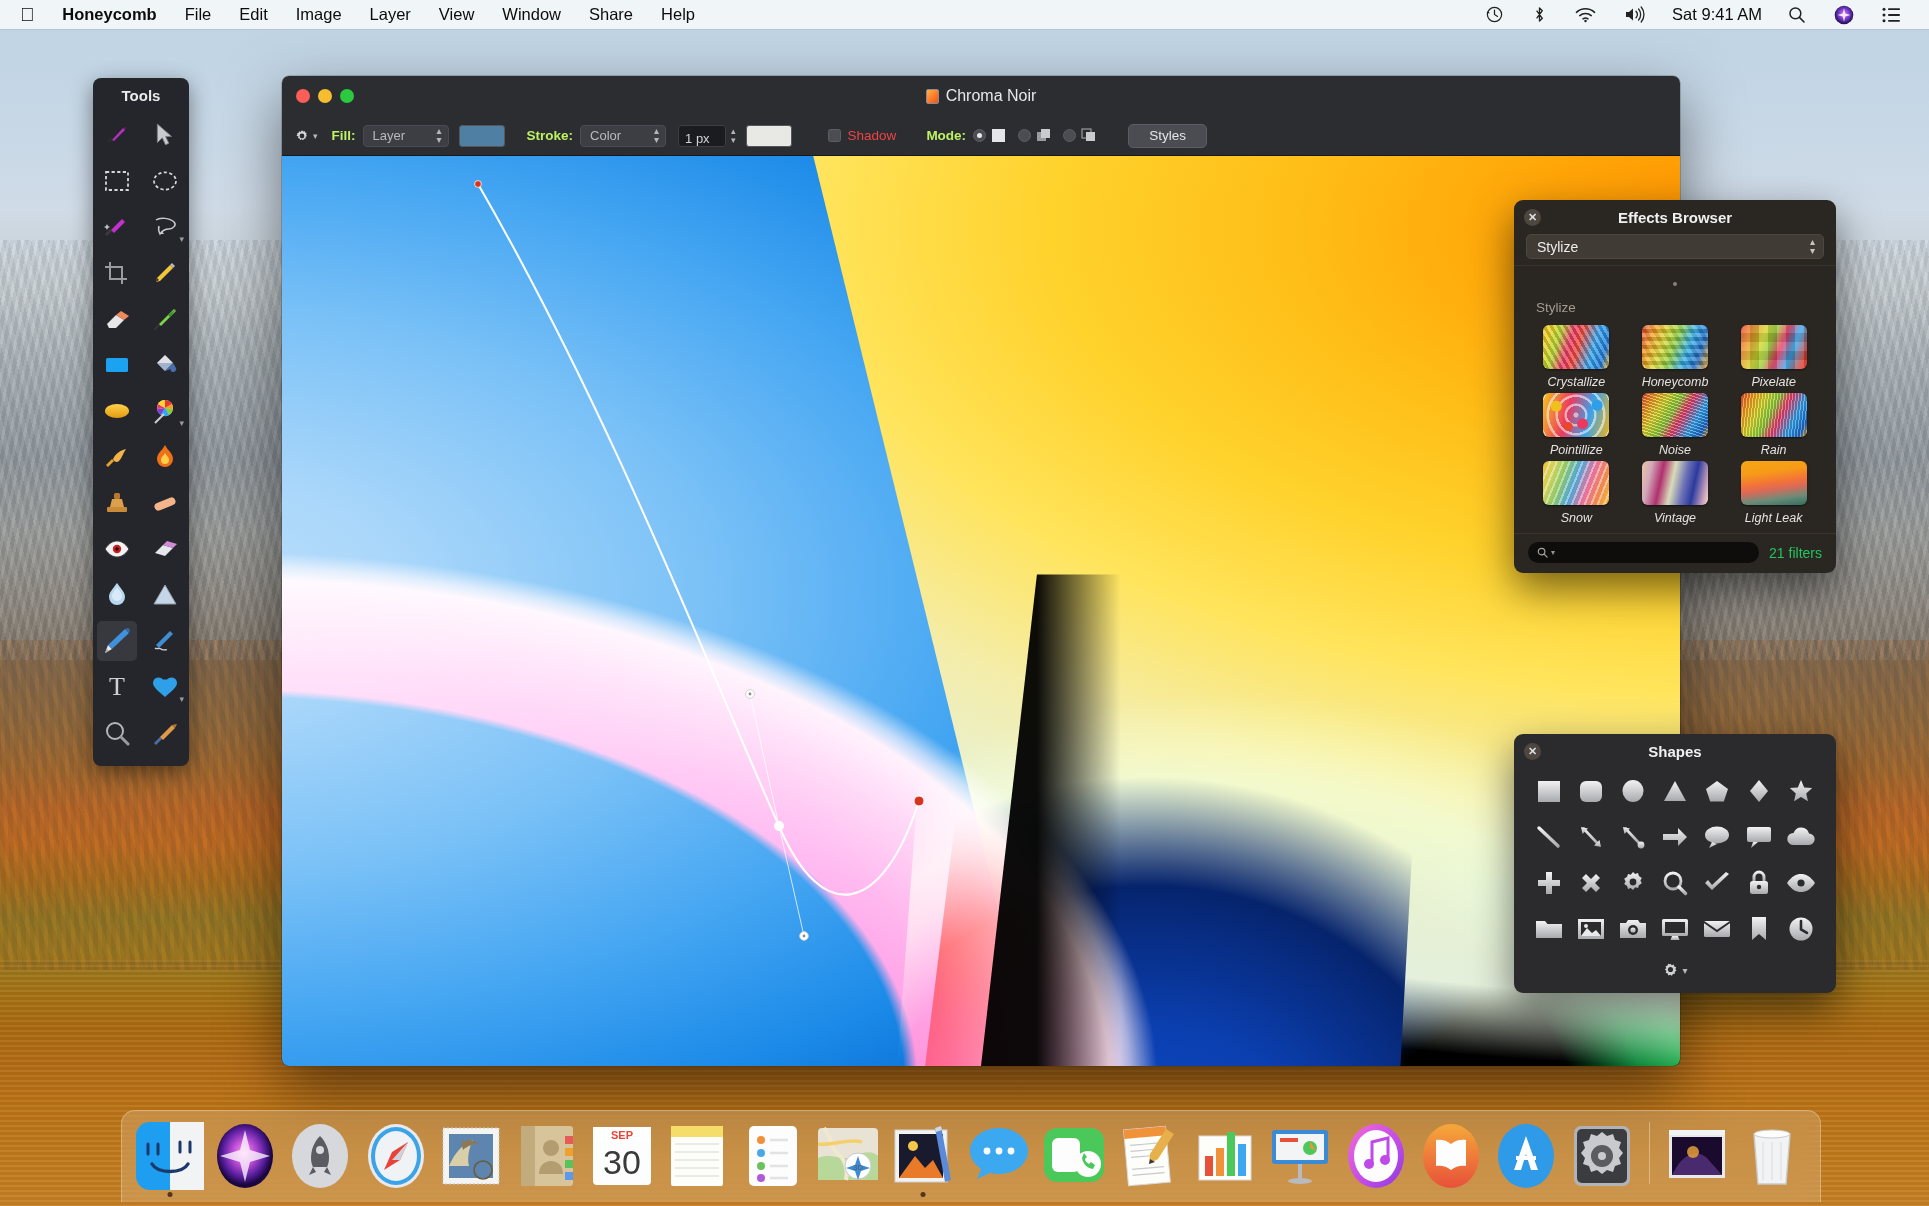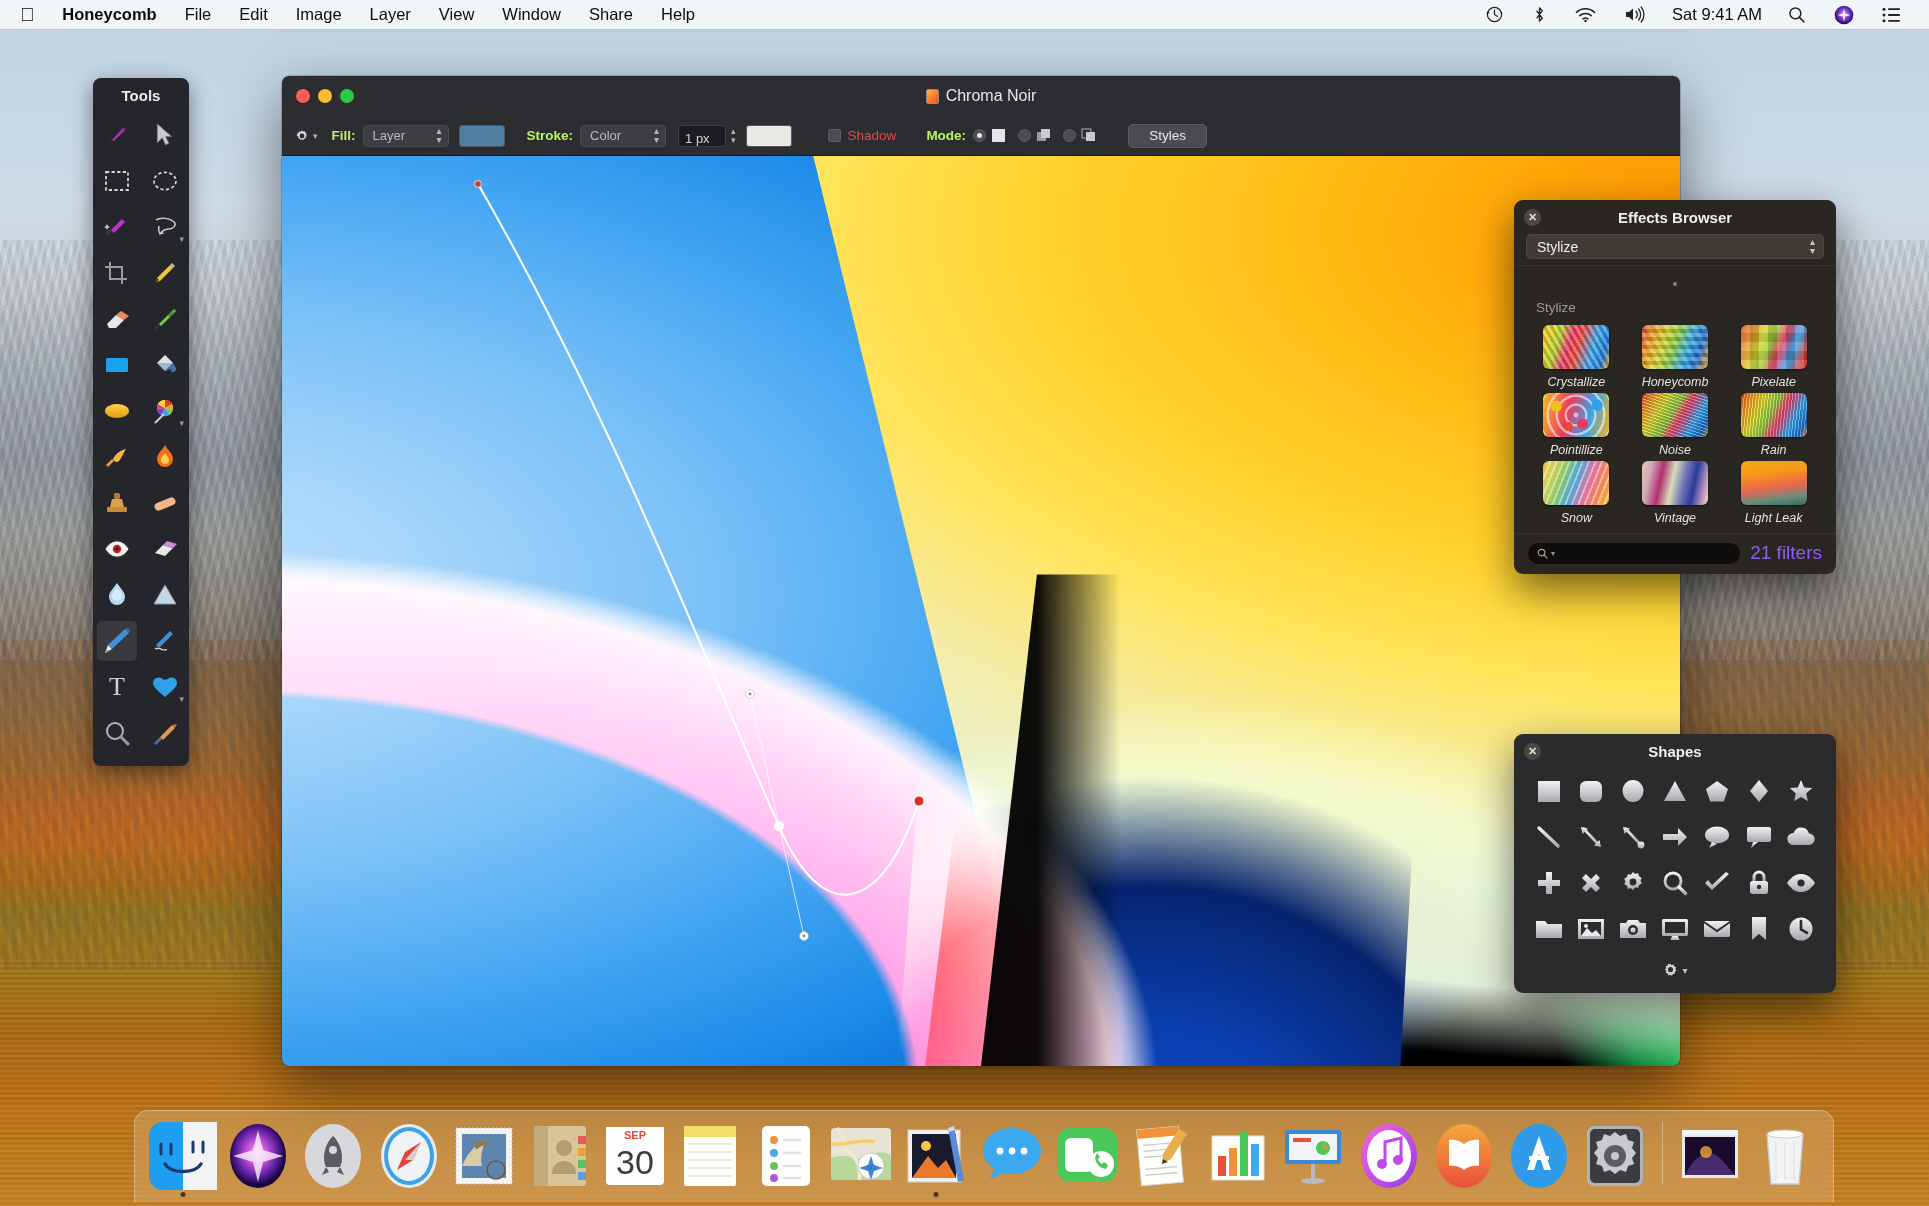--- a/index.html
+++ b/index.html
@@ -248,21 +248,21 @@
   .fx-thumb { width:66px; height:44px; border-radius:6px; box-shadow:0 1px 2px rgba(0,0,0,0.5); }
   .fx-name { color:#e4e2df; font-size:12.5px; margin-top: 6px; white-space:nowrap;}
   #fx-footer {
     border-top:1px solid #3a342c; padding: 8px 14px 10px;
     display:flex; align-items:center; gap:10px;
   }
   #fx-search {
     flex:1; height:21px; border-radius:11px; background:#0f0d0c;
     display:flex; align-items:center; padding: 0 9px; gap:3px; color:#9a938b; font-size:12px;
   }
-  #fx-count { color:#8b5cf6; font-size:19px; white-space:nowrap; }
+  #fx-count { color:#22c55e; font-size:14px; white-space:nowrap; }
 
   
   .t-crystallize{background:
     repeating-linear-gradient(60deg, rgba(255,255,255,.22) 0 3px, rgba(0,0,0,.16) 3px 6px),
     linear-gradient(108deg,#f7c51e 0%,#e8d327 12%,#b6d830 24%,#ec3b6b 40%,#f24a3a 52%,#3aa8ef 72%,#1f7ad8 88%,#f6b31c 100%);}
   .t-honeycomb{background:
     repeating-linear-gradient(0deg, rgba(255,255,255,.18) 0 4px, rgba(0,0,0,.14) 4px 8px),
     repeating-linear-gradient(60deg, rgba(255,255,255,.12) 0 4px, rgba(0,0,0,.1) 4px 8px),
     linear-gradient(110deg,#f0452f 0%,#f6a21c 18%,#d9d92c 34%,#8dd13a 48%,#2fb0e8 66%,#1b6fd0 82%,#f5a51c 100%);}
   .t-pixelate{background:
@@ -299,21 +299,21 @@
   #shapes-grid {
     display:grid; grid-template-columns: repeat(7, 1fr);
     gap: 12px 0; padding: 6px 14px 4px;
   }
   .shape-cell { display:flex; align-items:center; justify-content:center; height:34px; }
   #shapes-footer { display:flex; align-items:center; justify-content:center; gap:3px;
     padding: 12px 0 14px; color:#cfd0d2; font-size:17px; }
 
   
   #dock {
-    position:absolute; left: 134px; bottom: 4px; width: 1700px; height: 92px;
+    position:absolute; left: 121px; bottom: 4px; width: 1700px; height: 92px;
     background: rgba(255,255,255,0.18);
     border-radius: 14px 14px 0 0;
     border: 0.5px solid rgba(255,255,255,0.28);
     border-bottom: none;
     display:flex; align-items:flex-end; padding: 0 10px 4px; gap: 0;
     z-index: 800;
     backdrop-filter: blur(12px);
   }
   .dock-item { width: 82px; height: 84px; display:flex; align-items:flex-end;
     justify-content:center; position:relative; }

